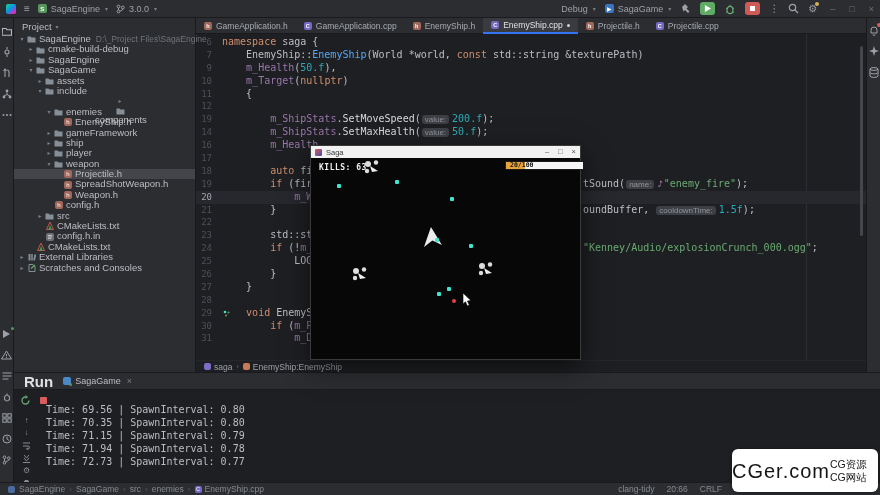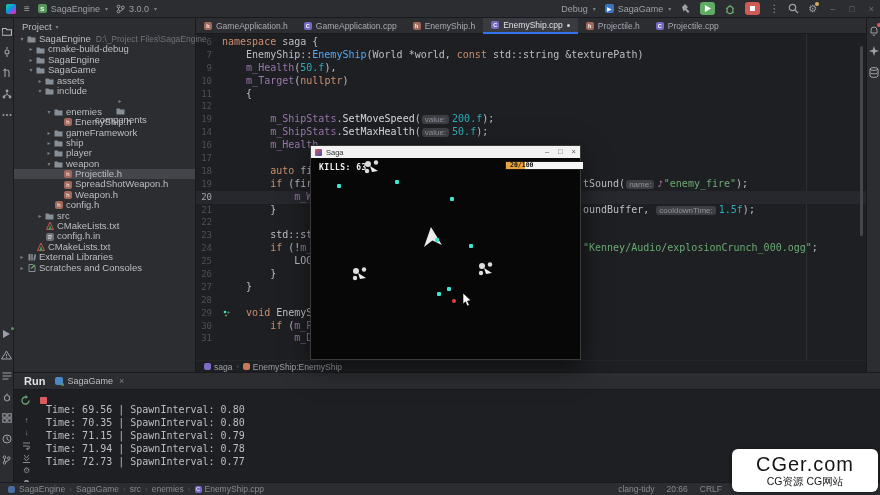--- a/index.html
+++ b/index.html
@@ -82,21 +82,21 @@
   
   .right-stripe{position:absolute;right:0;top:18px;width:14px;height:354px;background:#2b2d30;
     border-left:1px solid #191a1d;display:flex;flex-direction:column;align-items:center;
     padding:6px 0;box-sizing:border-box;z-index:15;}
   .reddot{position:absolute;right:-1px;top:-1px;width:4px;height:4px;border-radius:50%;background:#db5c5c;}
   
   .run-panel{position:absolute;left:14px;top:372px;width:866px;height:110px;background:#1e1f22;
     border-top:1px solid #191a1d;box-sizing:border-box;z-index:10;}
   .rp-header{height:17px;background:#2b2d30;display:flex;align-items:center;gap:10px;padding:0 10px;
     border-bottom:1px solid #191a1d;box-sizing:border-box;}
-  .rp-title{font-size:11px;font-weight:bold;color:#dfe1e5;}
+  .rp-title{font-size:15px;font-weight:bold;color:#dfe1e5;}
   .rp-tab{display:flex;align-items:center;gap:4px;font-size:9px;color:#bcbec4;}
   .rp-tab-ic{width:8px;height:8px;border-radius:2px;background:#4a88c7;position:relative;}
   .rp-tab-ic i{position:absolute;right:-1px;bottom:-1px;width:3px;height:3px;border-radius:50%;background:#57965c;}
   .rp-close{color:#7b7e85;font-size:9px;margin-left:2px;}
   .rp-toolbar{position:absolute;left:6px;top:22px;display:flex;gap:8px;align-items:center;}
   .rp-side{position:absolute;left:8px;top:44px;display:flex;flex-direction:column;gap:4px;align-items:center;}
   .mini-ic{color:#868a91;font-size:8px;line-height:1;}
   .console{position:absolute;left:32px;top:30px;right:6px;bottom:2px;
     font-family:"DejaVu Sans Mono","Liberation Mono",monospace;font-size:10px;color:#bcbec4;}
   .console div{height:13px;line-height:13px;white-space:pre;}
@@ -121,21 +121,21 @@
   .hud-bar{position:absolute;left:194px;top:15px;width:79px;height:9px;background:#f5f5f5;
     border:1px solid #1a1a1a;box-sizing:border-box;}
   .hud-fill{position:absolute;left:0;top:0;bottom:0;background:#e8a33d;}
   .hud-text{position:absolute;left:4px;top:0;font-family:"DejaVu Sans Mono",monospace;
     font-weight:bold;font-size:6.5px;line-height:7.5px;color:#111;}
   .gobj{position:absolute;}
   .dot{width:4px;height:4px;border-radius:1px;background:#3ee6cf;}
   .reddot2{width:4px;height:4px;border-radius:50%;background:#e84040;}
   
   .watermark{position:absolute;right:2px;bottom:3px;width:146px;height:43px;background:#fff;
-    border-radius:6px;display:flex;flex-direction:column;align-items:center;justify-content:center;
+    border-radius:6px;display:flex;align-items:center;justify-content:center;
     z-index:100;box-shadow:0 1px 4px rgba(0,0,0,.4);}
   .wm1{font-size:20px;color:#151515;letter-spacing:1px;line-height:22px;}
   .wm2{font-size:10.5px;color:#151515;line-height:13px;}
 </style>
 </head>
 <body>
 
 <div id="app">
 
   <header class="titlebar">

